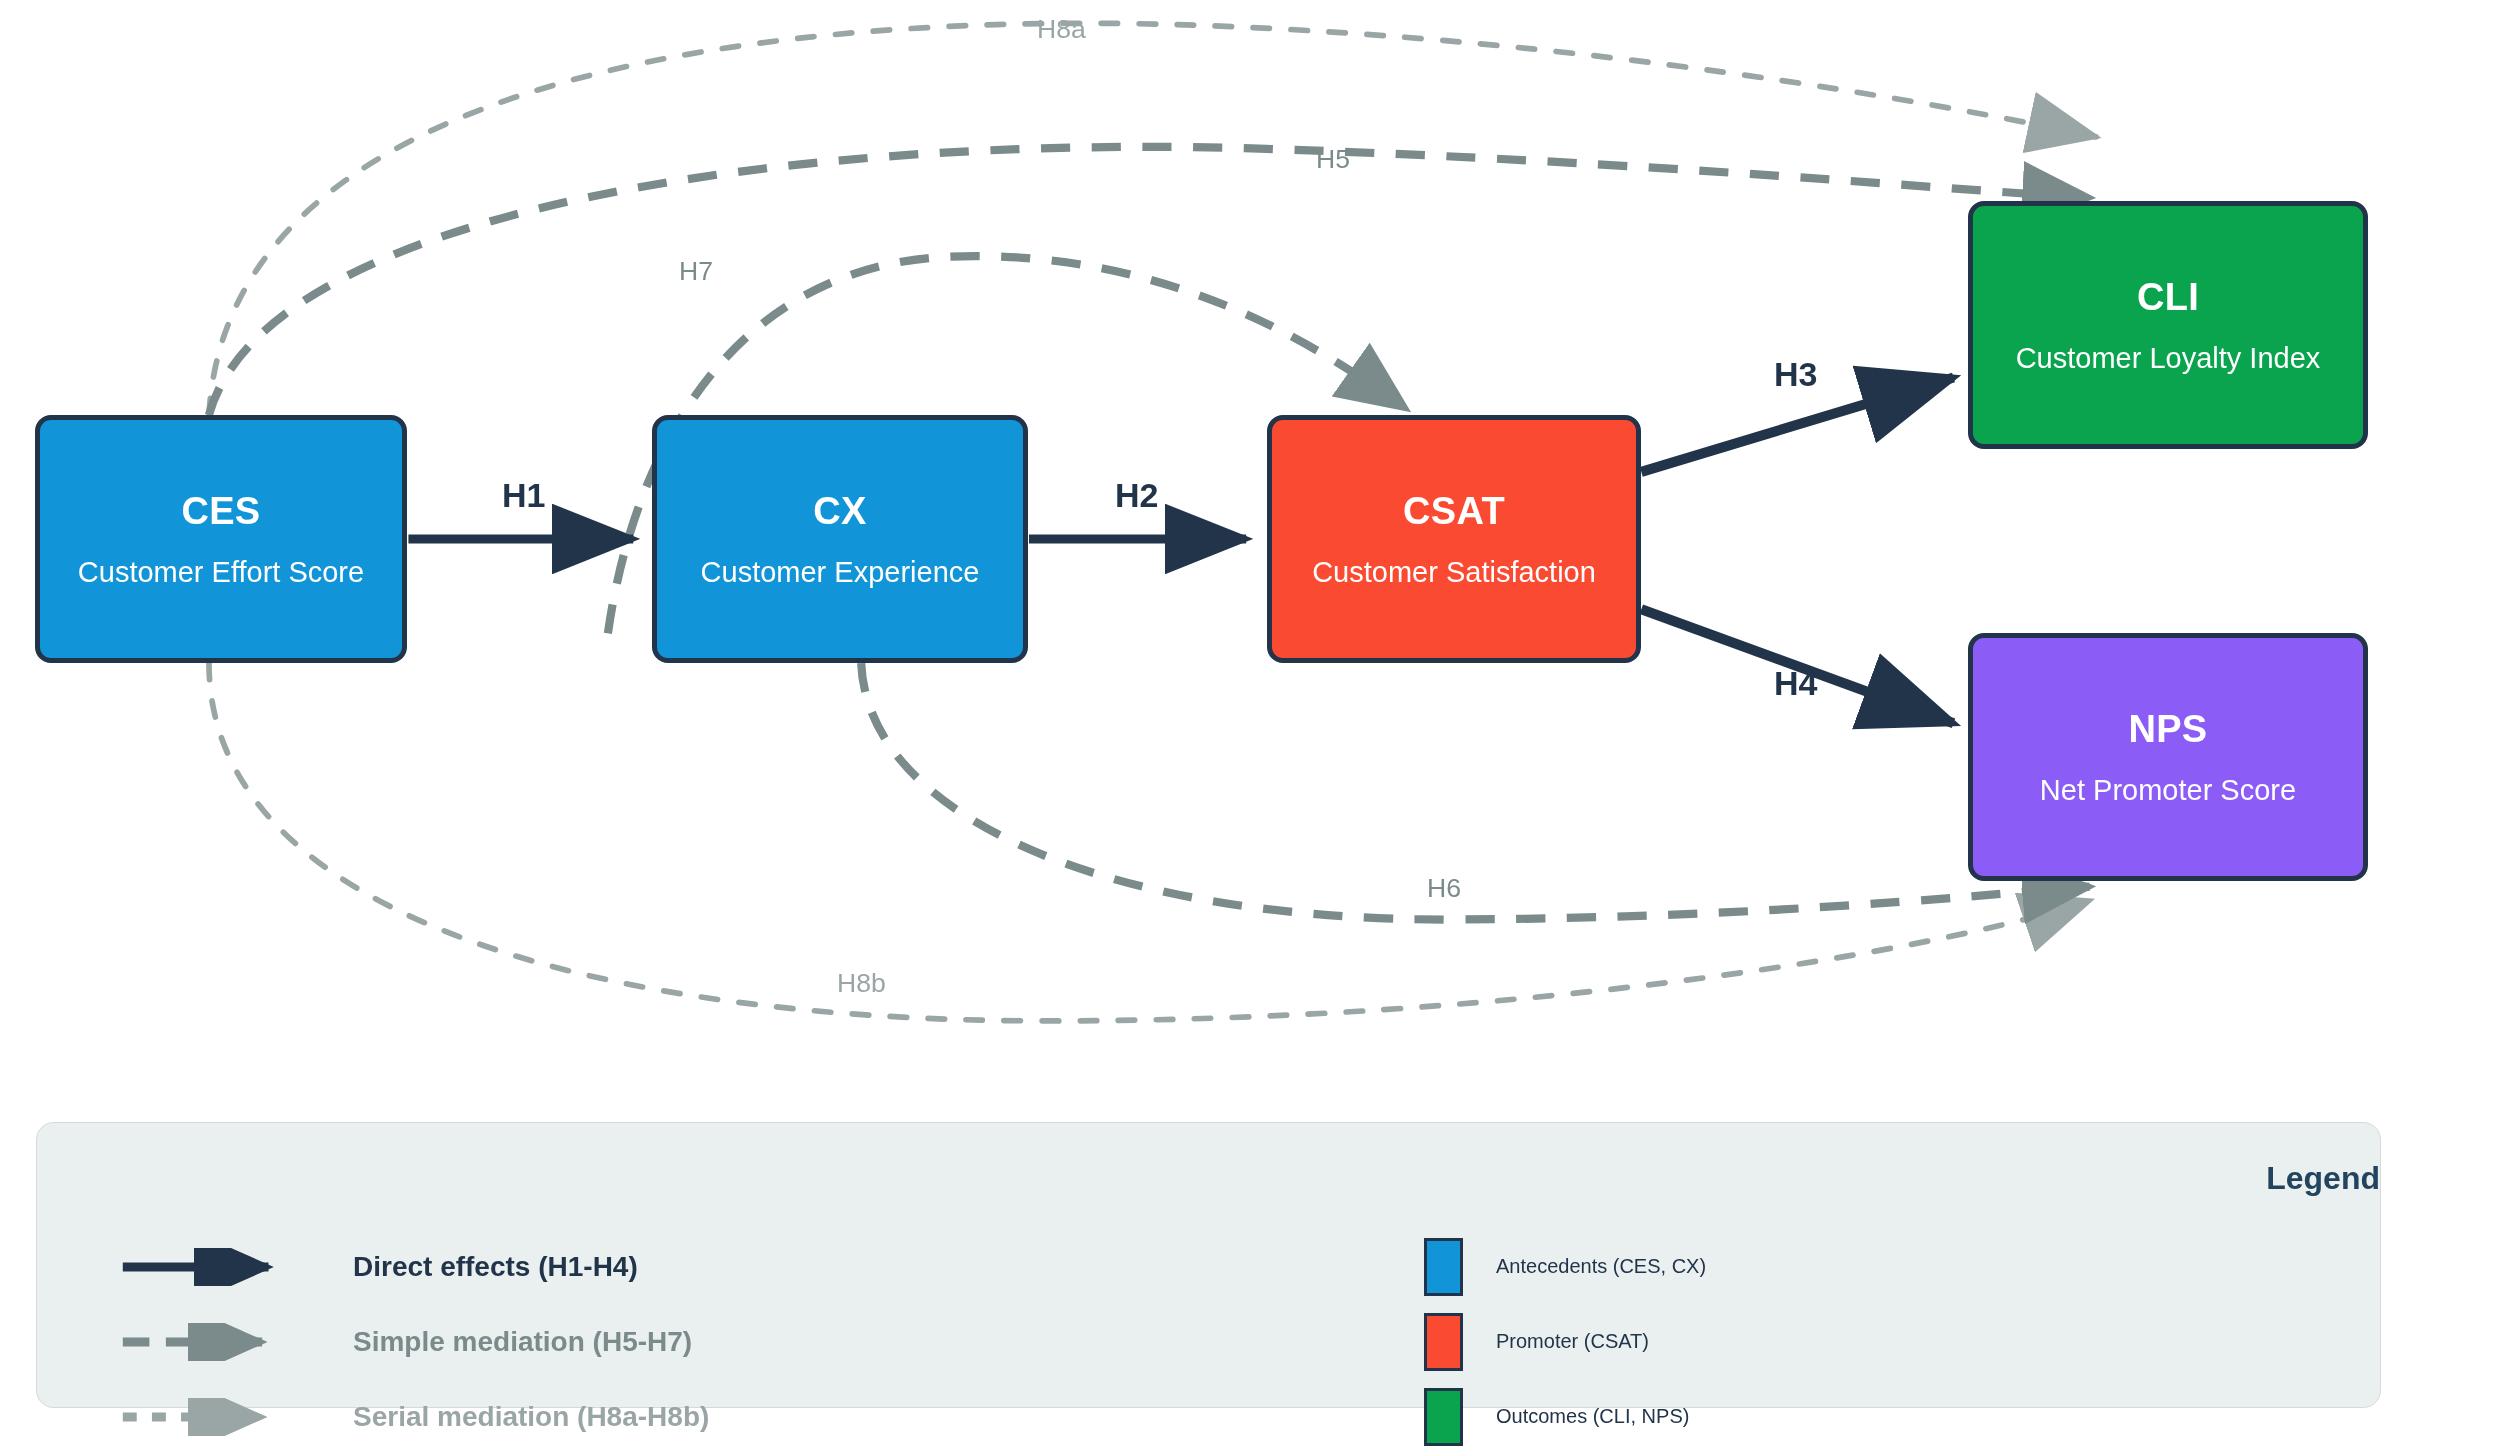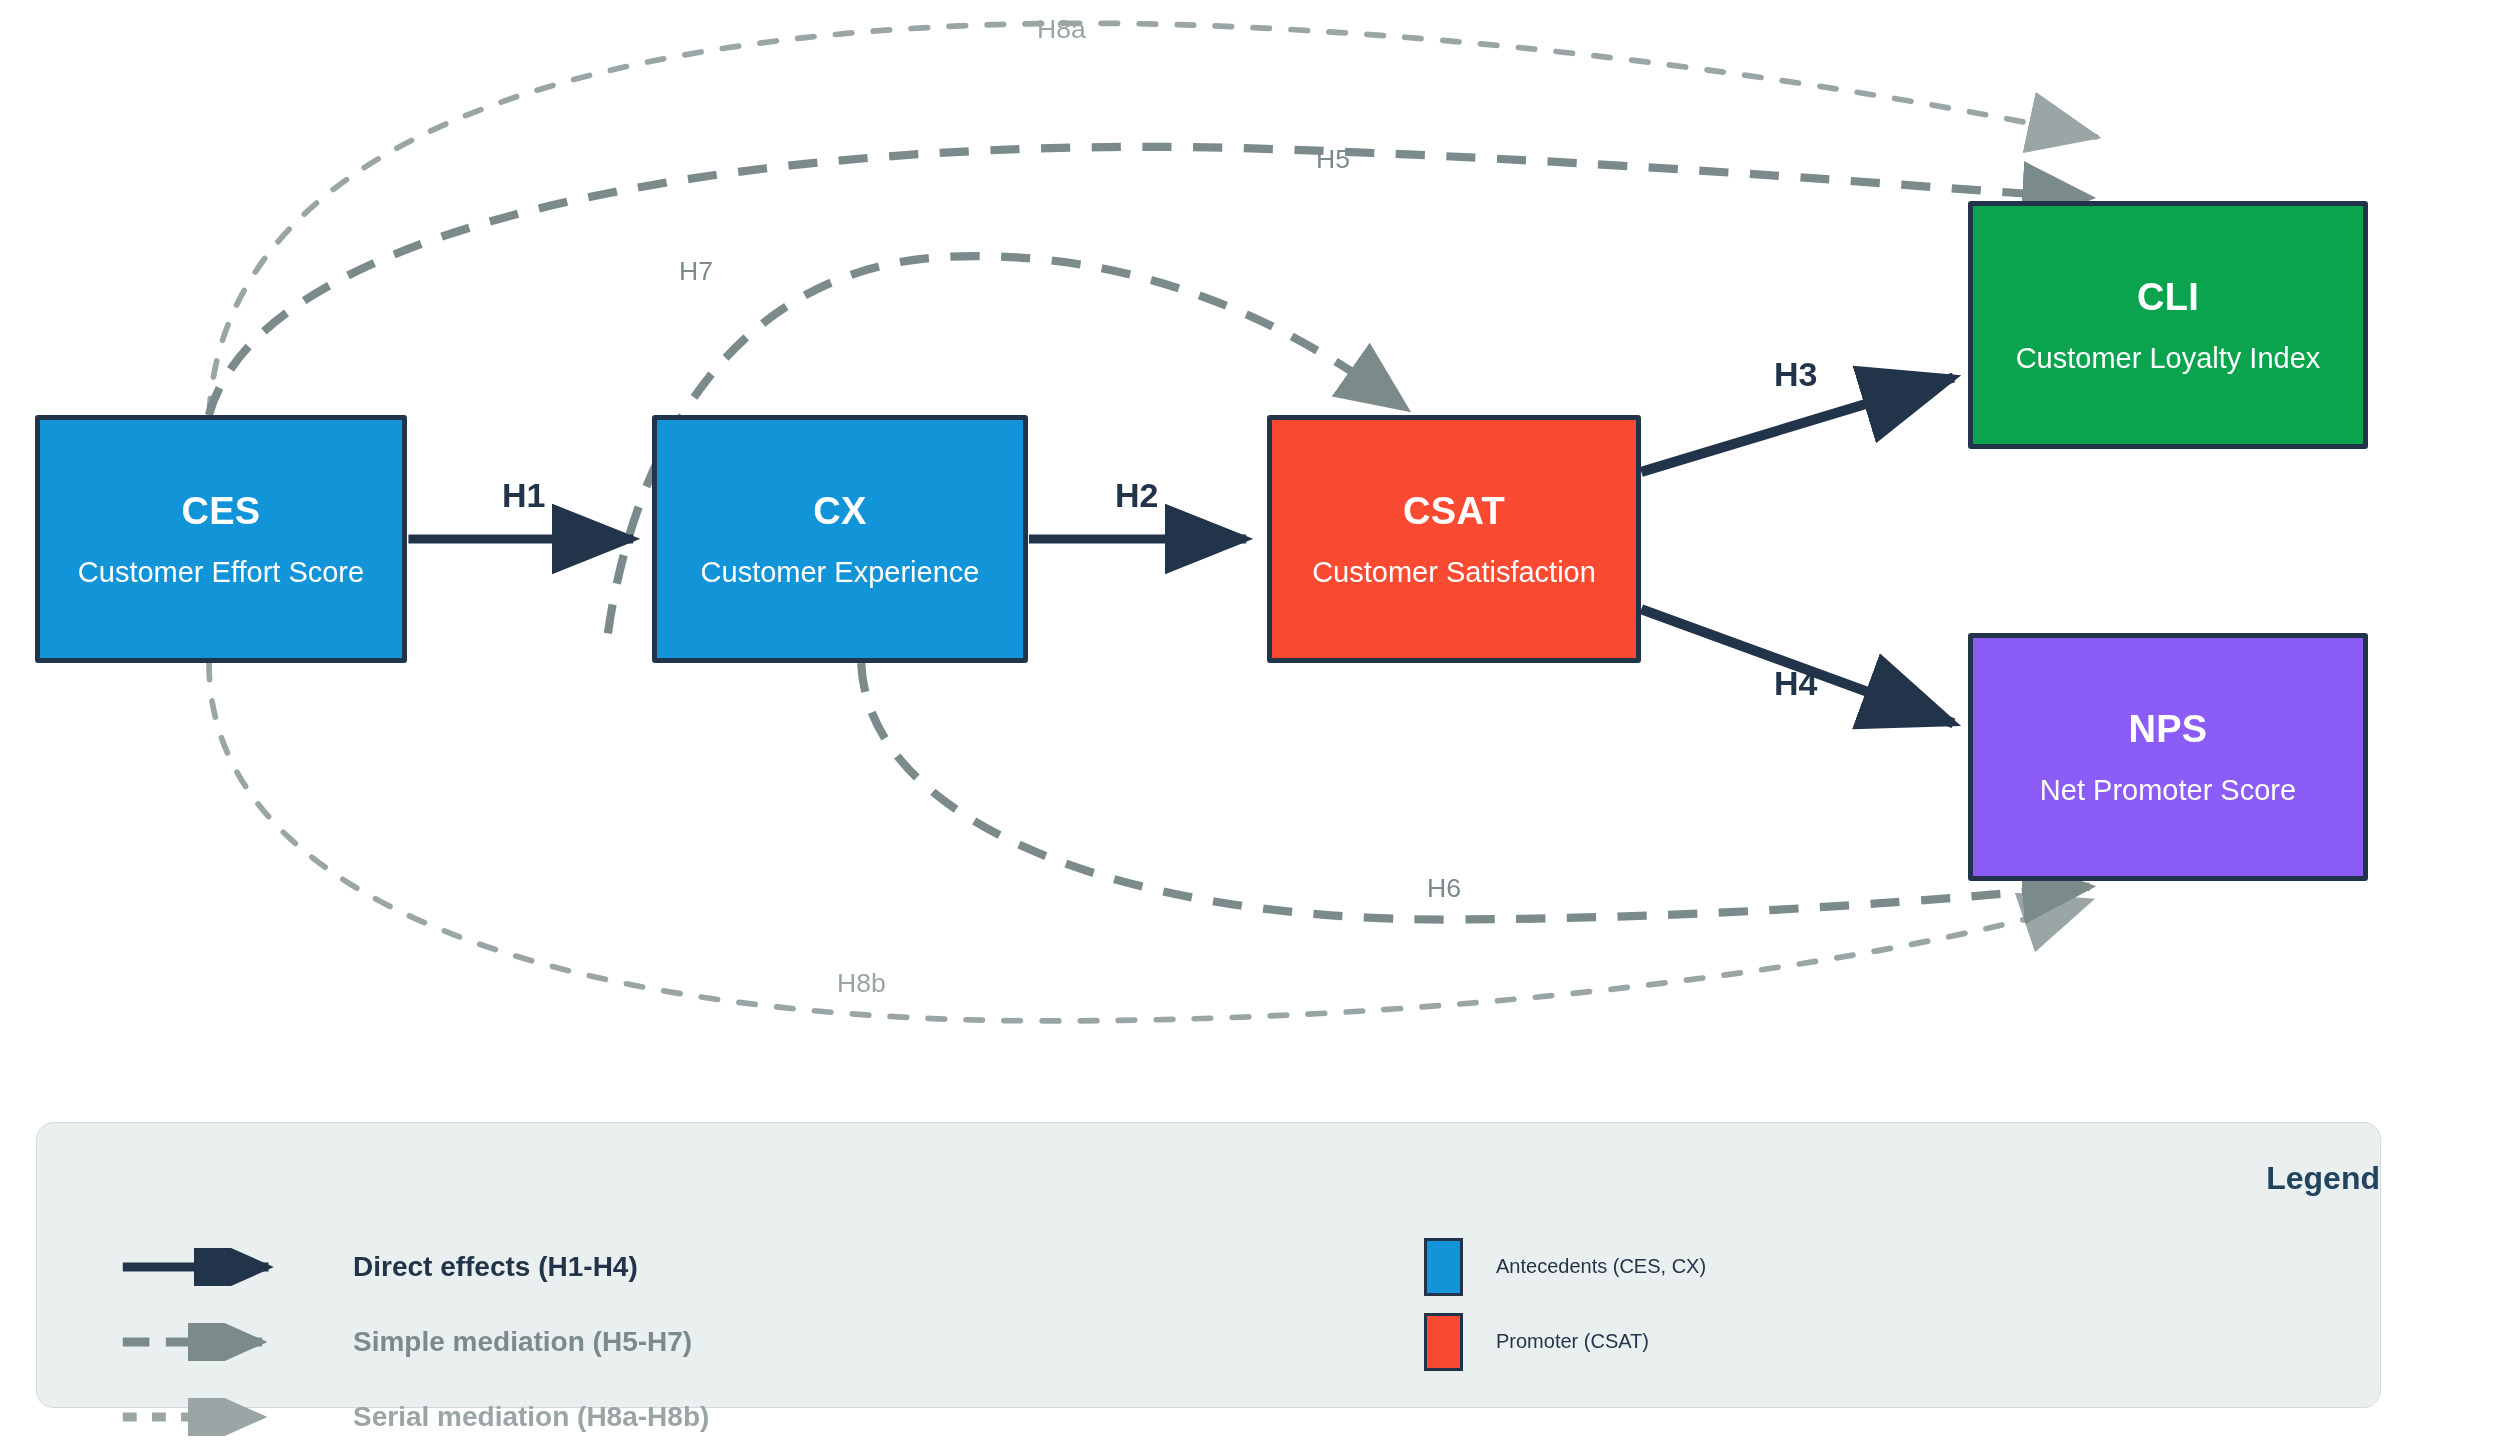--- a/index.html
+++ b/index.html
@@ -29,21 +29,21 @@
     width: 2512px;
     height: 1456px;
     pointer-events: none;
   }
 
   
   .node {
     position: absolute;
     box-sizing: border-box;
     border: 5.7px solid #22344a;
-    border-radius: 3px;
+    border-radius: 16px;
     display: flex;
     flex-direction: column;
     align-items: center;
     justify-content: center;
     color: #ffffff;
     text-align: center;
     line-height: 1.25;
   }
   .node .node-code {
     font-size: 38px;
@@ -277,18 +277,22 @@
       <div class="legend-row">
         <span class="swatch" style="background:#1294d8"></span>
         <span class="swatch-label">Antecedents (CES, CX)</span>
       </div>
 
       <div class="legend-row">
         <span class="swatch" style="background:#fb4a32"></span>
         <span class="swatch-label">Promoter (CSAT)</span>
       </div>
 
+      <div class="legend-row">
+        <span class="swatch" style="background:#0ba44e"></span>
+        <span class="swatch-label">Outcomes (CLI, NPS)</span>
+      </div>
 
     </div>
   </div>
 
 </div>
 
 
 </body></html>

